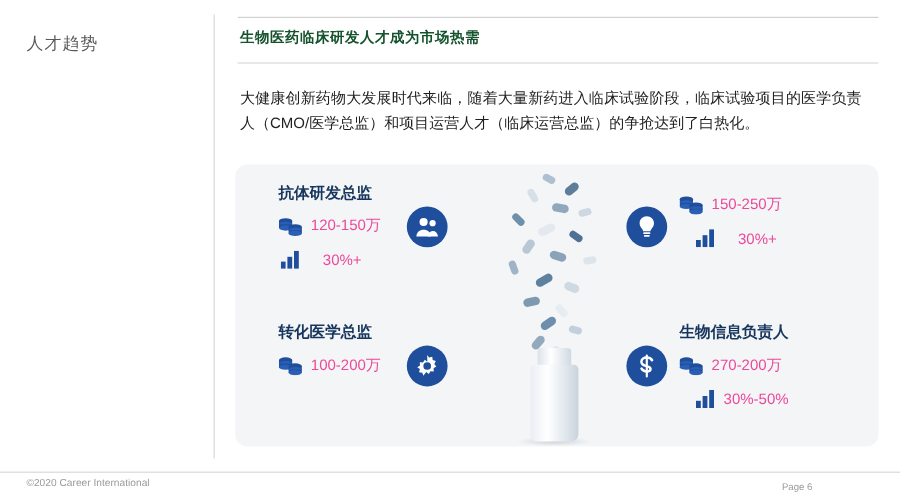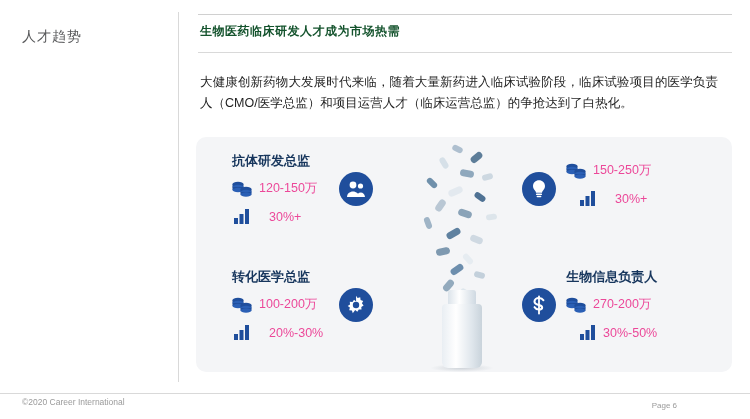--- a/index.html
+++ b/index.html
@@ -316,30 +316,20 @@
           <ellipse cx="6" cy="11" rx="5.5" ry="2.2" fill="#2a5fb5"></ellipse>
           <ellipse cx="14" cy="10" rx="5.5" ry="2.2" fill="#1f4e9c"></ellipse>
           <rect x="8.5" y="10" width="11" height="3" fill="#1f4e9c"></rect>
           <ellipse cx="14" cy="13" rx="5.5" ry="2.2" fill="#2a5fb5"></ellipse>
           <rect x="8.5" y="13" width="11" height="2.5" fill="#1f4e9c"></rect>
           <ellipse cx="14" cy="15.5" rx="5.5" ry="2.2" fill="#2a5fb5"></ellipse>
         </svg>
       </span>
       <span class="val">100-200万</span>
     </div>
-    <div class="row" style="margin-top:12px; padding-left:2px;">
-      <span class="bar-icon">
-        <svg width="16" height="15" viewBox="0 0 16 15">
-          <rect x="0" y="9" width="4" height="6" fill="#1f4e9c"></rect>
-          <rect x="5.5" y="5" width="4" height="10" fill="#1f4e9c"></rect>
-          <rect x="11" y="0" width="4" height="15" fill="#1f4e9c"></rect>
-        </svg>
-      </span>
-      <span class="val" style="margin-left:12px;">20%-30%</span>
-    </div>
   </div>
   <div class="circle-icon" style="left:339px; top:288px;">
     <svg width="20" height="20" viewBox="0 0 20 20" fill="#ffffff">
       <path d="M10 0.8l1.6 2.2 2.6-.7.4 2.7 2.6.9-1.3 2.4 1.7 2.1-2.3 1.5.2 2.7-2.7-.2-1.5 2.3-2.1-1.7L6.8 18.2l-.9-2.6-2.7-.4.7-2.6L1.7 11l2.3-1.5-.2-2.7 2.7.2L8 4.7l2.1 1.7z"></path>
       <circle cx="10" cy="10" r="3.2" fill="#1f4e9c"></circle>
     </svg>
   </div>
 
   <div class="circle-icon" style="left:522px; top:288px;">
     <svg width="16" height="20" viewBox="0 0 16 20" fill="#ffffff">

